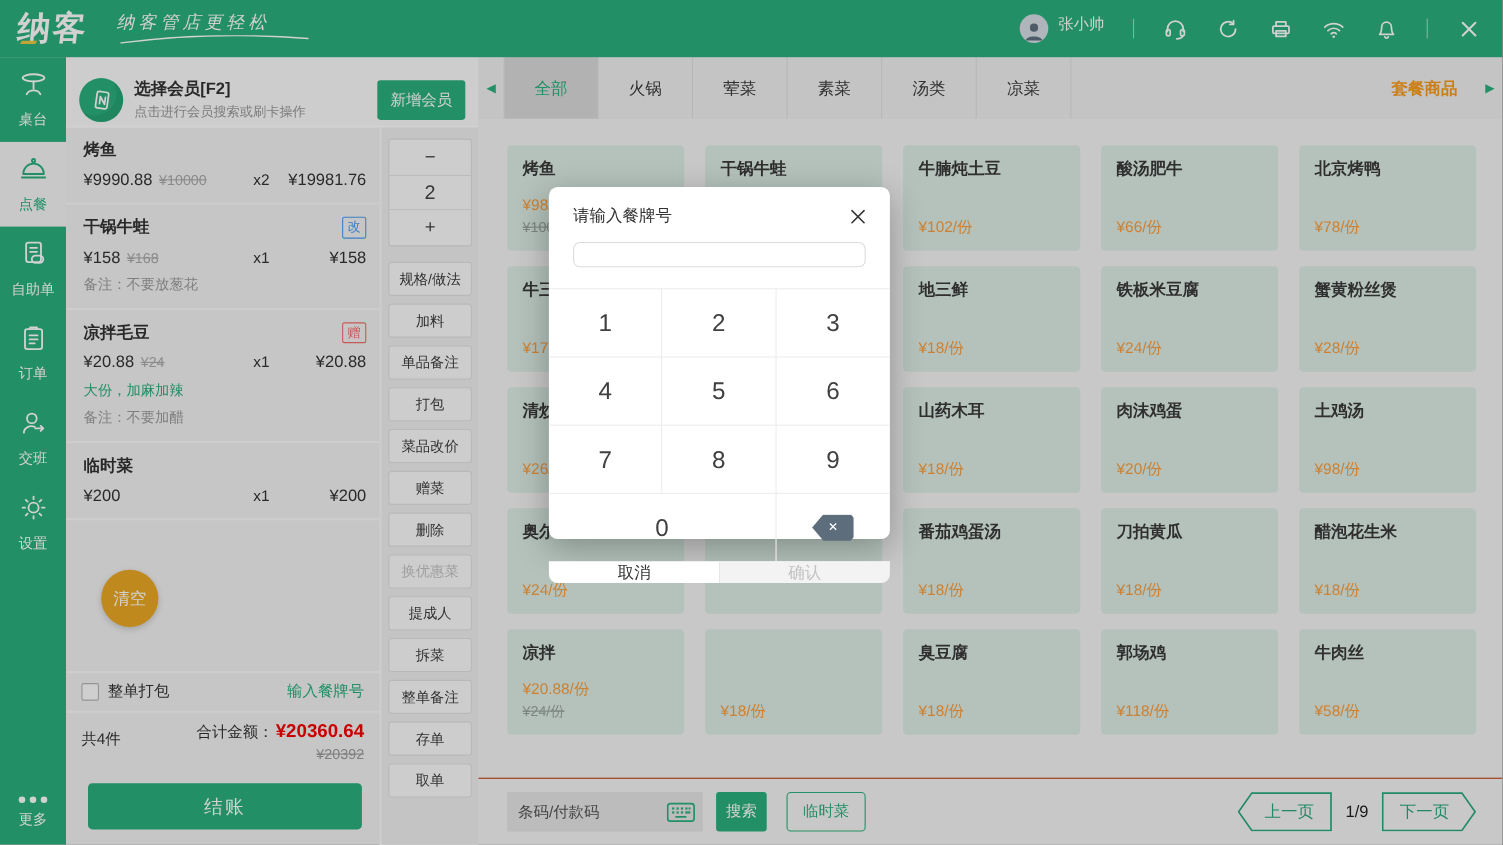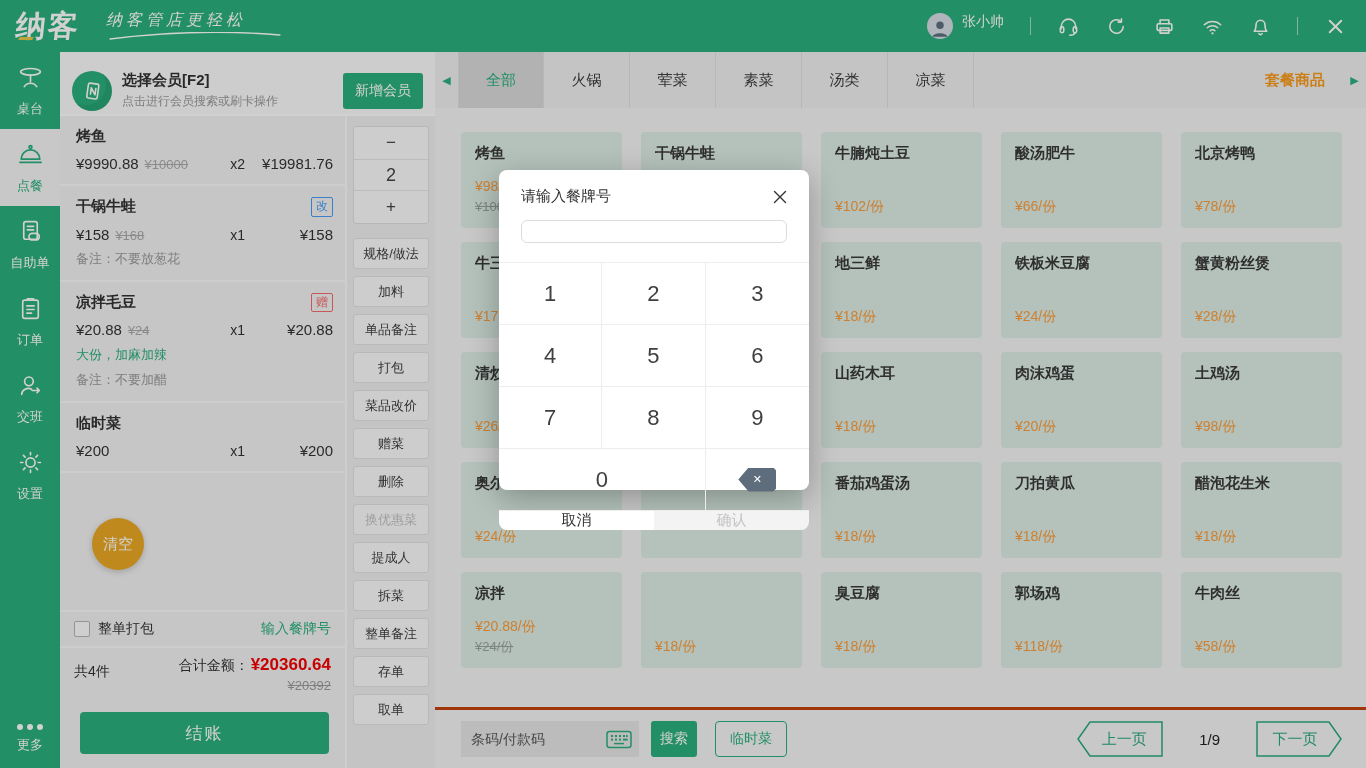--- a/index.html
+++ b/index.html
@@ -97,29 +97,29 @@
   .combo-tab { margin-left:auto; width:96px; display:flex; align-items:center; justify-content:center; font-size:15px; font-weight:bold; color:#f99b1d; cursor:pointer; }
 
   .grid-area { flex:1; background:#f4f5f4; padding:24px 0 0 26px; }
   .grid { display:grid; grid-template-columns:repeat(5, 161px); grid-auto-rows:96px; column-gap:19px; row-gap:14px; }
   .p-card { background:#dcede4; border-radius:4px; padding:12px 14px; display:flex; flex-direction:column; cursor:pointer; }
   .p-name { font-size:15px; font-weight:600; color:#3a3a3a; white-space:nowrap; overflow:hidden; }
   .p-spacer { flex:1; }
   .p-price { font-size:14px; color:#fa9d3d; }
   .p-orig { font-size:13px; color:#9aa49e; text-decoration:line-through; margin-top:2px; }
 
-  .bottom-bar { height:61px; background:#f4f5f4; border-top:3px solid #c2410c; display:flex; align-items:center; padding:0 24px 0 26px; flex-shrink:0; }
+  .bottom-bar { height:61px; background:#f4f5f4; border-top:1px solid #c2410c; display:flex; align-items:center; padding:0 24px 0 26px; flex-shrink:0; }
   .barcode-wrap { position:relative; width:178px; height:36px; }
   .barcode-input { width:100%; height:100%; background:#e6e6e6; border:none; outline:none; padding:0 40px 0 10px; font-size:14px; color:#333; font-family:inherit; }
   .barcode-input::placeholder { color:#555; }
   .kb-icon { position:absolute; right:7px; top:9px; width:26px; height:19px; cursor:pointer; }
   .kb-icon svg { width:26px; height:19px; fill:none; stroke:#2aaf7d; stroke-width:1.5; }
   .search-btn { width:46px; height:36px; margin-left:12px; background:#2aaf7d; color:#fff; border:none; border-radius:3px; font-size:14px; cursor:pointer; font-family:inherit; }
   .temp-btn { width:72px; height:36px; margin-left:18px; background:transparent; color:#2aaf7d; border:1px solid #2aaf7d; border-radius:4px; font-size:14px; cursor:pointer; font-family:inherit; }
-  .pager { margin-left:auto; display:flex; align-items:center; gap:36px; }
+  .pager { margin-left:auto; display:flex; align-items:center; gap:12px; }
   .page-btn { position:relative; width:86px; height:36px; cursor:pointer; }
   .page-btn svg { position:absolute; inset:0; }
   .page-btn span { position:absolute; inset:0; display:flex; align-items:center; justify-content:center; font-size:15px; color:#2aa87c; }
   .page-btn.prev span { padding-left:8px; }
   .page-btn.next span { padding-right:8px; }
   .page-indicator { font-size:15px; color:#222; }
 
   
   .dim-overlay { position:absolute; inset:0; background:rgba(0,0,0,.18); z-index:40; }
   .modal { position:absolute; left:499px; top:170px; width:310px; height:320px; background:#fff; border-radius:8px; box-shadow:0 8px 30px rgba(0,0,0,.28); z-index:50; display:flex; flex-direction:column; }

